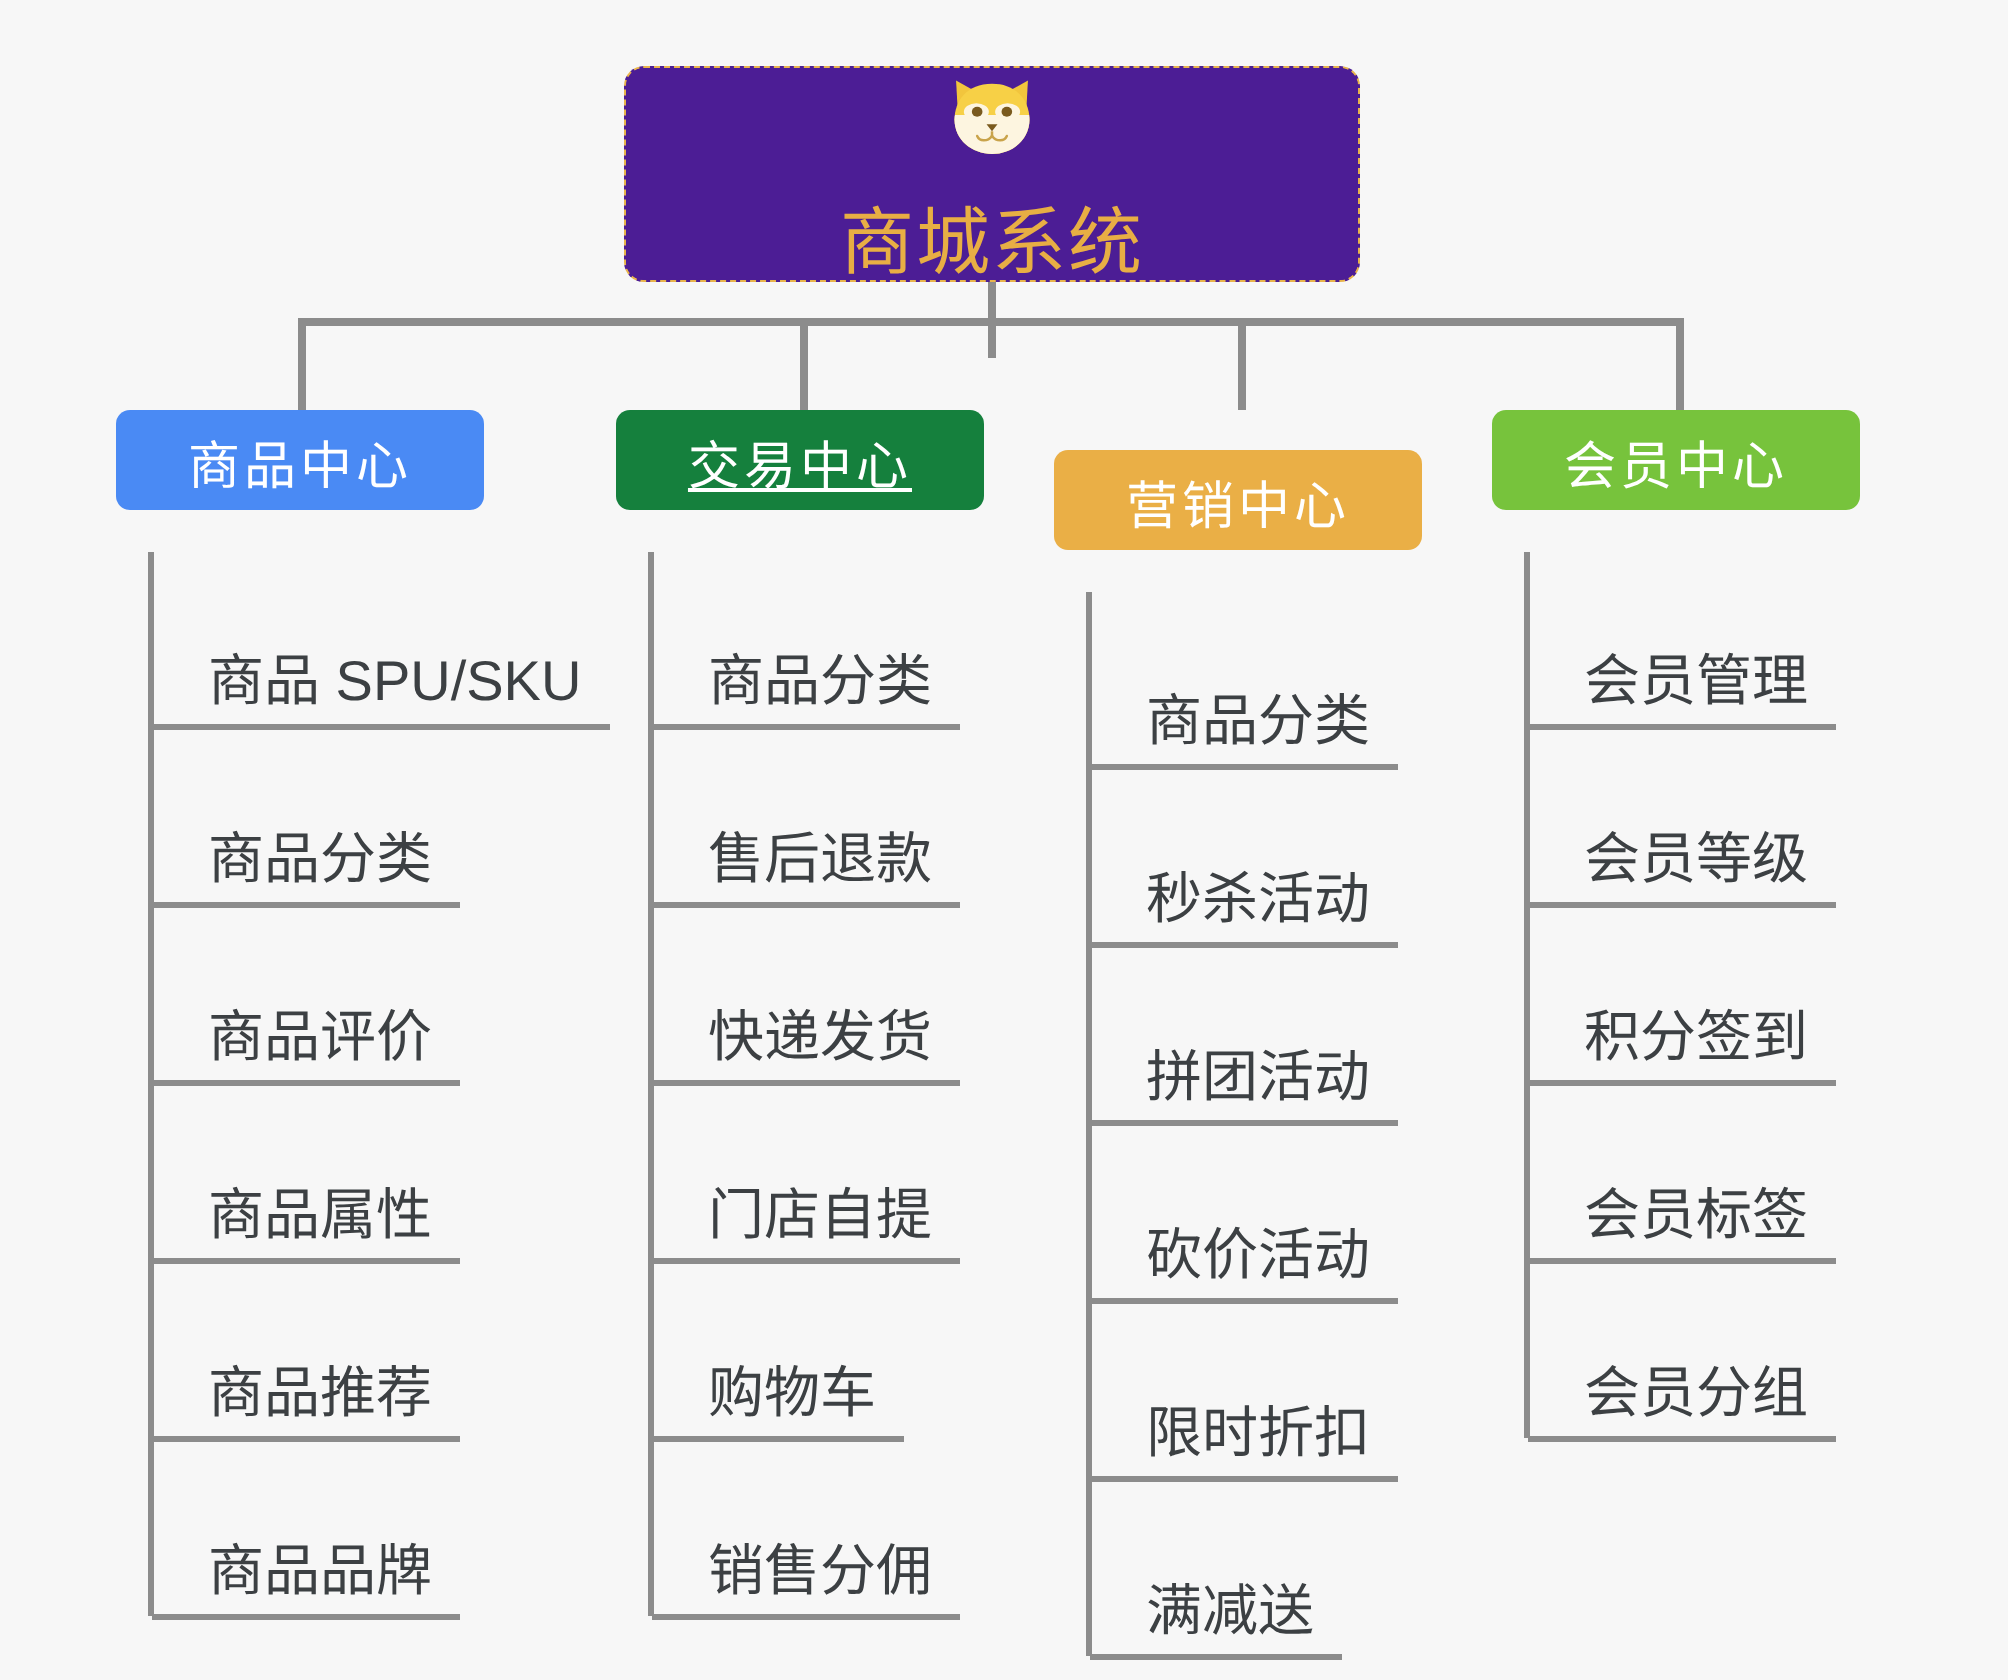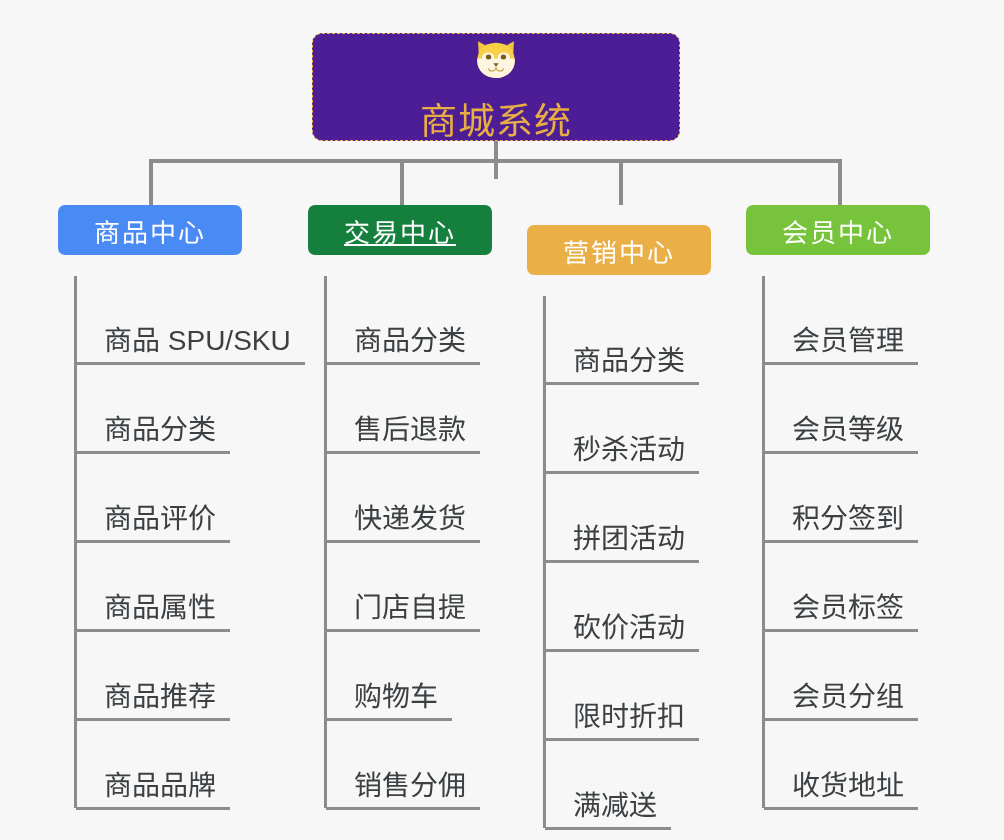--- a/index.html
+++ b/index.html
@@ -236,19 +236,16 @@
         </div>
       <div class="leaf">
           <span class="leaf-label" style="border-bottom-color: rgb(140, 140, 140);">积分签到</span>
         </div>
       <div class="leaf">
           <span class="leaf-label" style="border-bottom-color: rgb(140, 140, 140);">会员标签</span>
         </div>
       <div class="leaf">
           <span class="leaf-label" style="border-bottom-color: rgb(140, 140, 140);">会员分组</span>
         </div>
-      <div class="leaf">
-          <span class="leaf-label" style="border-bottom-color: rgb(140, 140, 140);">收货地址</span>
-        </div>
     </div>
   </div>
 
 </div>
 
 </body></html>

